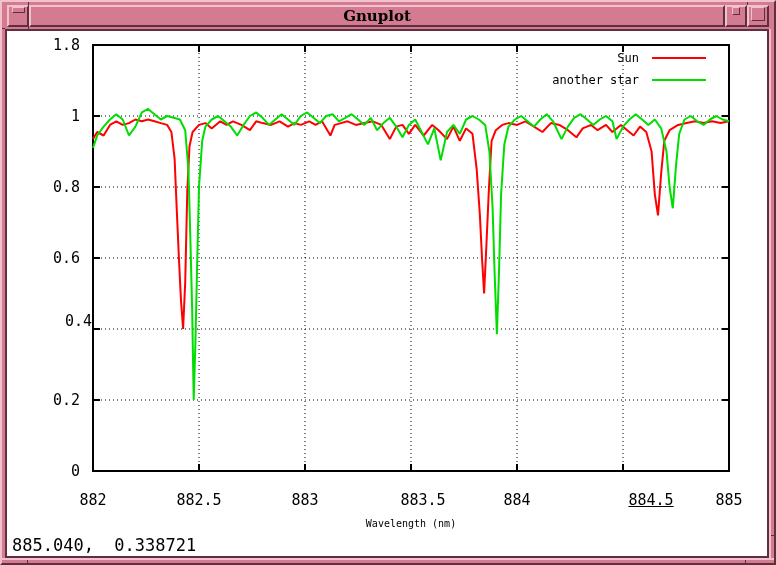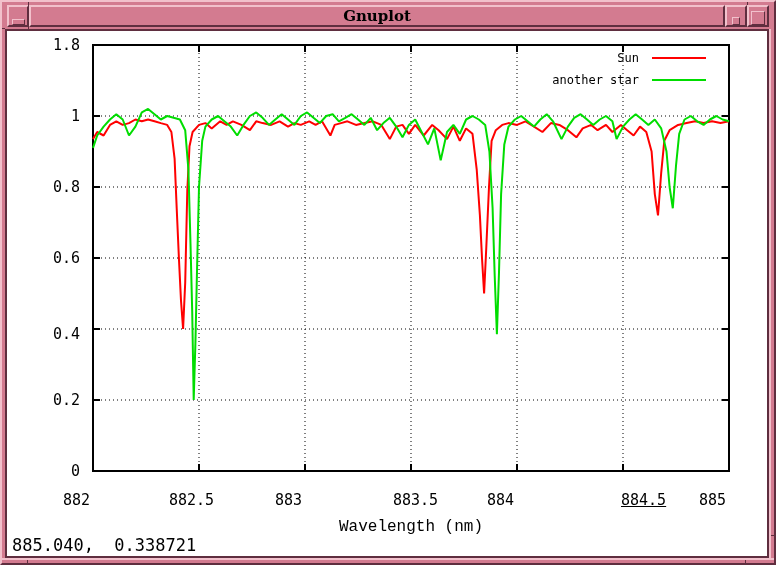--- a/index.html
+++ b/index.html
@@ -12,21 +12,21 @@
     overflow:hidden;
   }
   
   .titlebar{
     position:absolute; left:5px; top:3px; width:762px; height:22px;
     display:flex;
   }
   .tb-section{
     box-sizing:border-box; height:22px; background:#d37b90;
     border:2px solid; border-color:#f2c1cc #5f2e3f #5f2e3f #f2c1cc;
-    display:flex; align-items:flex-end; justify-content:center;
+    display:flex; align-items:flex-start; justify-content:center;
   }
   .tb-btn{ width:22px; cursor:pointer; }
   .tb-title{ flex:1; }
   .tb-title span{
     font-family:"DejaVu Serif", serif; font-weight:bold; font-size:15px;
     color:#000; line-height:18px;
   }
   .glyph{ box-sizing:border-box; background:#d37b90;
     border:1px solid; border-color:#f2c1cc #5f2e3f #5f2e3f #f2c1cc; }
   .glyph-dash{ width:13px; height:6px; }
@@ -38,25 +38,25 @@
   
   .client{
     position:absolute; left:3px; top:27px; width:764px; height:529px;
     box-sizing:border-box; border:2px solid #5f2e3f; background:#fff;
   }
   .client svg{ position:absolute; left:0; top:0; }
   .ticklabel{
     position:absolute; font-size:15px; color:#000;
     font-family:"DejaVu Sans Mono", monospace; line-height:16px;
   }
-  .xtick{ width:60px; }
+  .xtick{ width:60px; text-align:center; }
   .ytick{ width:73px; text-align:right; }
   .xaxis-title{
     position:absolute; top:487px; left:404px; transform:translateX(-50%);
-    font-size:16px; color:#000; white-space:pre;font-family:Liberation Mono, monospace;
+    font-size:10px; color:#000; white-space:pre;
   }
   .legend-row{
     position:absolute; right:61px; display:flex; align-items:center;
     font-size:12px; color:#000;
   }
   .legend-row .legend-label{ white-space:pre; }
   .legend-row .legend-line{ width:54px; height:2px; margin-left:13px; }
   .status{
     position:absolute; left:5px; bottom:1px; font-size:17px; color:#000;
     white-space:pre; font-family:"DejaVu Sans Mono", monospace;
@@ -132,21 +132,21 @@
     <div id="labels">
         <div class="ticklabel xtick" style="left: 56px; top: 461px;">882</div>
         <div class="ticklabel xtick" style="left: 162px; top: 461px;">882.5</div>
         <div class="ticklabel xtick" style="left: 268px; top: 461px;">883</div>
         <div class="ticklabel xtick" style="left: 374px; top: 461px; margin-left: 12px;">883.5</div>
         <div class="ticklabel xtick" style="left: 480px; top: 461px;">884</div>
         <div class="ticklabel xtick" style="left: 614px; top: 461px; text-decoration: underline;">884.5</div>
         <div class="ticklabel xtick" style="left: 692px; top: 461px;">885</div>
         <div class="ticklabel ytick" style="left: 0px; top: 432px;">0</div>
         <div class="ticklabel ytick" style="left: 0px; top: 361px;">0.2</div>
-        <div class="ticklabel ytick" style="left: 0px; top: 295px;">0.4</div>
+        <div class="ticklabel ytick" style="left: 0px; top: 282px; padding-left: 12px;">0.4</div>
         <div class="ticklabel ytick" style="left: 0px; top: 219px;">0.6</div>
         <div class="ticklabel ytick" style="left: 0px; top: 148px;">0.8</div>
         <div class="ticklabel ytick" style="left: 0px; top: 77px;">1</div>
         <div class="ticklabel ytick" style="left: 0px; top: 6px;">1.8</div>
       </div>
 
     <div class="xaxis-title">Wavelength (nm)</div>
 
     <div class="legend-row" style="top:20px;">
       <span class="legend-label">Sun</span>

